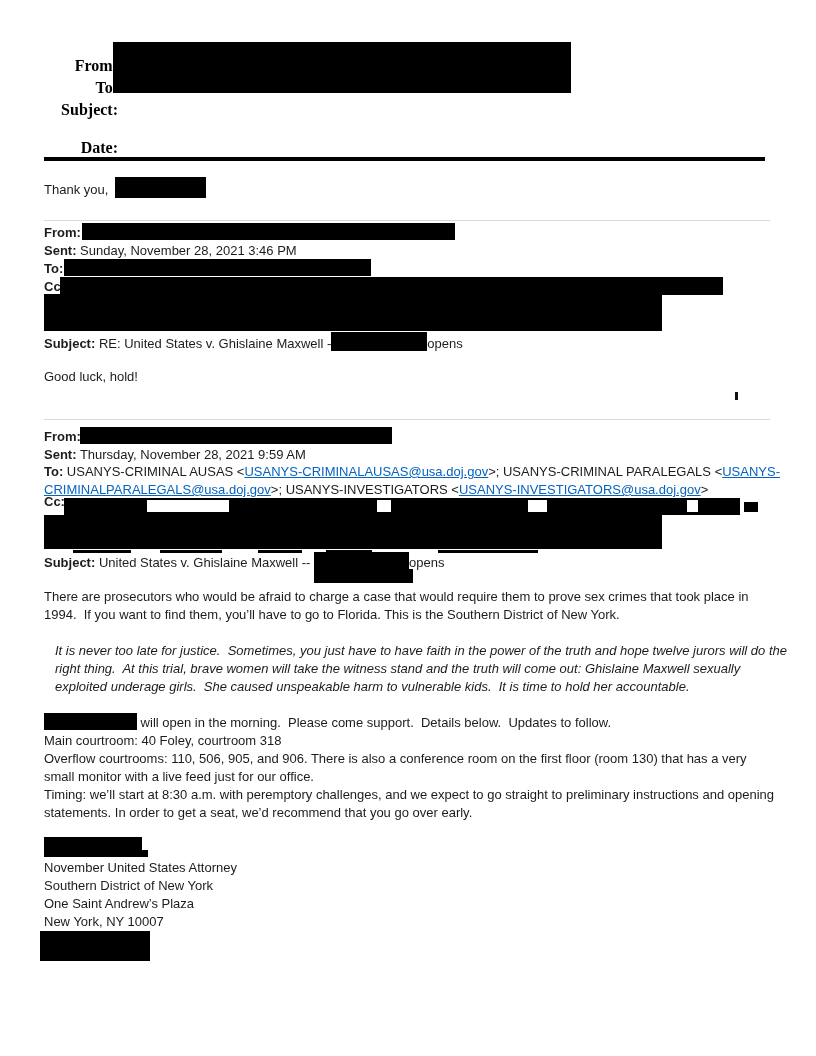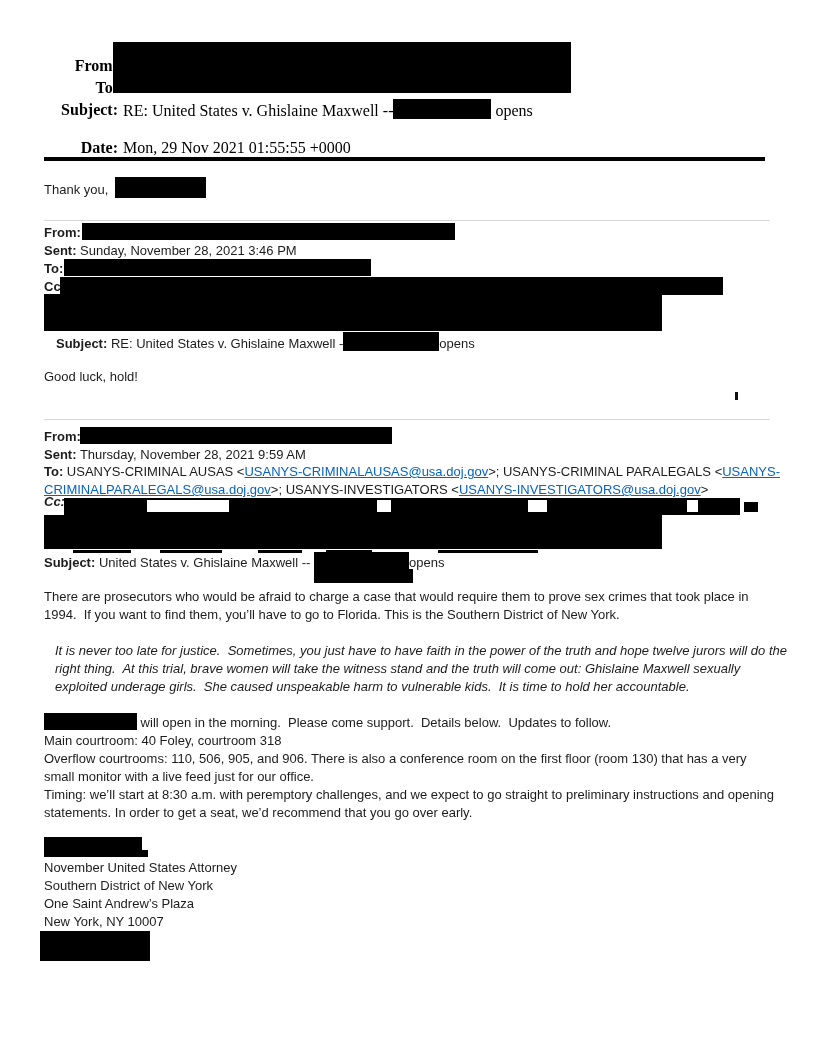--- a/index.html
+++ b/index.html
@@ -28,30 +28,30 @@
   #thanks-red{left:115px;top:177px;width:91px;height:21px;}
   #sep1{left:44px;top:220px;width:726px;}
   #e2-from{left:44px;top:224px;}
   #e2-from-red{left:82px;top:223px;width:373px;height:17px;}
   #e2-sent{left:44px;top:242px;}
   #e2-to{left:44px;top:260px;}
   #e2-to-red{left:64px;top:259px;width:307px;height:17px;}
   #e2-cc{left:44px;top:278px;}
   #e2-cc-redA{left:60px;top:277px;width:663px;height:18px;}
   #e2-cc-redB{left:44px;top:294px;width:618px;height:37px;}
-  #e2-subject{left:56px;top:332px;}
+  #e2-subject{left:44px;top:332px;}
   #e2-body{left:44px;top:368px;}
   #tick{left:735px;top:392px;width:3px;height:8px;background:#111;}
   #sep2{left:44px;top:419px;width:726px;}
   #e3-from{left:44px;top:428px;}
   #e3-from-red{left:80px;top:427px;width:312px;height:17px;}
   #e3-sent{left:44px;top:446px;}
   #e3-to1{left:44px;top:463px;text-align:center;}
   #e3-to2{left:44px;top:481px;}
-  #e3-cc{left:44px;top:493px;font-style:italic;}
+  #e3-cc{left:44px;top:493px;}
   #e3-cc-redA{left:64px;top:498px;width:676px;height:17px;}
   #e3-cc-chip{left:744px;top:502px;width:14px;height:10px;}
   #e3-cc-redB{left:44px;top:515px;width:618px;height:34px;}
   #e3-subject{left:44px;top:552px;}
   #e3-sub-ext{left:314px;top:569px;width:99px;height:14px;}
   #p1{left:44px;top:588px;width:736px;}
   #p2{left:55px;top:642px;width:740px;font-style:italic;}
   #p3{left:44px;top:713px;width:736px;}
   #sig-red1a{left:44px;top:837px;width:98px;height:14px;}
   #sig-red1b{left:44px;top:850px;width:104px;height:7px;}
@@ -66,25 +66,23 @@
   <div class="hrow serifhdr" id="hrow0">
     <span class="hlabel">From:</span>
     <span class="hval"></span>
   </div>
   <div class="hrow serifhdr" id="hrow1">
     <span class="hlabel">To:</span>
     <span class="hval"></span>
   </div>
   <div class="hrow serifhdr" id="hrow2">
     <span class="hlabel">Subject:</span>
-    <span class="hval"><span>RE: United States v. Ghislaine Maxwell --</span><span class="ired" style="width:98px;height:20px;"></span><span> opens</span></span>
   </div>
   <div class="hrow serifhdr" id="hrow3">
     <span class="hlabel">Date:</span>
-    <span class="hval">Mon, 29 Nov 2021 01:55:55 +0000</span>
   </div>
   <div class="redact" id="big-red"></div>
   <div class="rule" id="hdr-rule"></div>
 
   <div class="line" id="thanks">Thank you, </div>
   <div class="redact" id="thanks-red"></div>
 
   <div class="sep" id="sep1"></div>
 
   <div class="line" id="e2-from"><span class="b">From:</span></div>

